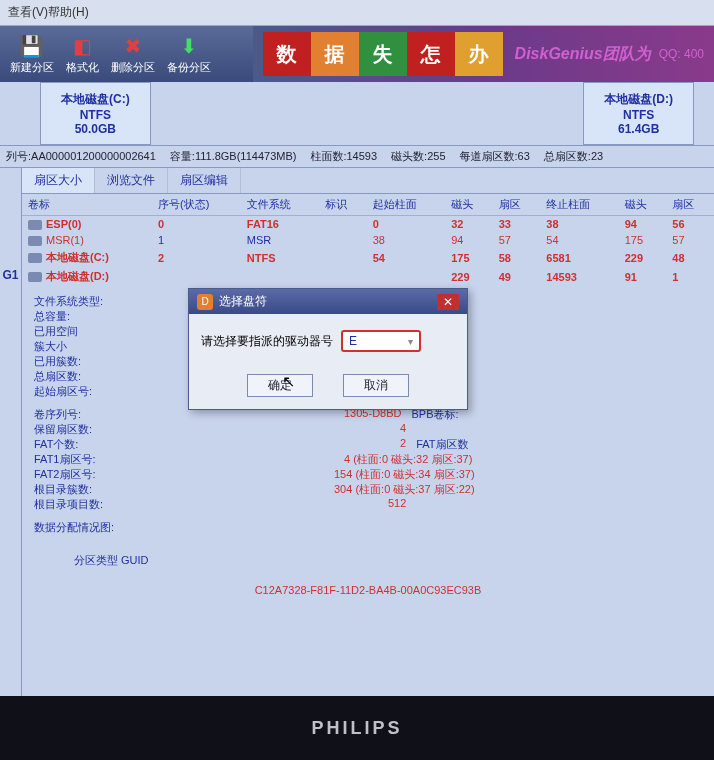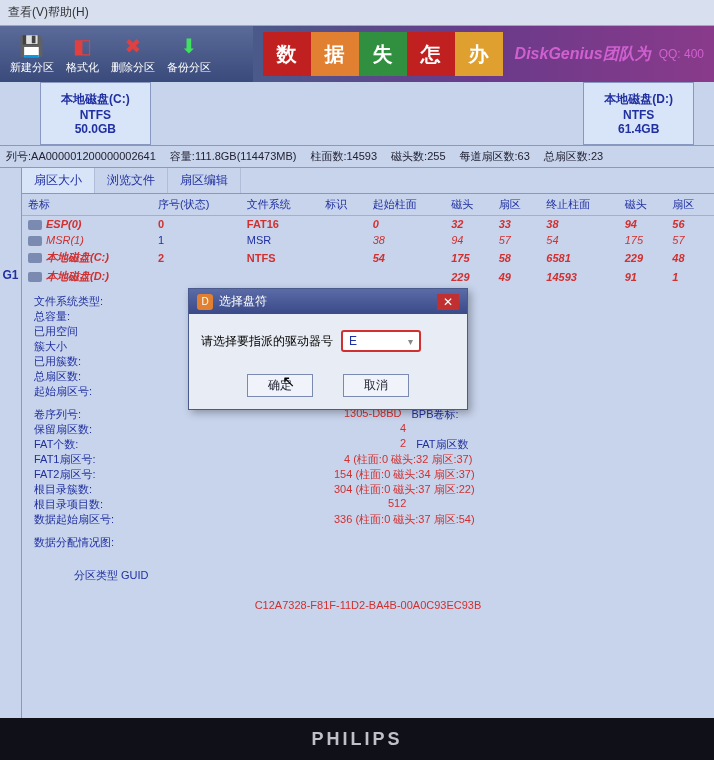--- a/index.html
+++ b/index.html
@@ -112,21 +112,21 @@
       font-size: 11px;
     }
     table.partitions th {
       color: #2030a0;
       text-align: left;
       padding: 3px 6px;
       border-bottom: 1px solid #a0b0d0;
       font-weight: normal;
     }
     table.partitions td { padding: 2px 6px; color: #2030a0; }
-    table.partitions td.red { color: #d03030; font-style: italic; }
+    table.partitions td.red { color: #d03030; }
     table.partitions tr.sel td { color: #d03030; font-weight: bold; }
     .drive-ico { display: inline-block; width: 14px; height: 10px; background: #7a8ab0; border-radius: 2px; margin-right: 4px; vertical-align: middle; }
     .details {
       padding: 8px 12px;
       color: #2030a0;
       font-size: 11px;
     }
     .details .row { display: flex; }
     .details .lbl { width: 110px; }
     .details .val { color: #d03030; }
@@ -184,21 +184,21 @@
       top: 372px;
       font-size: 16px;
       color: #000;
       pointer-events: none;
     }
     .philips {
       position: absolute;
       bottom: 0;
       left: 0;
       right: 0;
-      height: 42px;
+      height: 64px;
       background: #101018;
       color: #c0c0c8;
       display: flex;
       align-items: center;
       justify-content: center;
       font-size: 18px;
       letter-spacing: 3px;
       font-weight: bold;
     }
   </style>
@@ -392,24 +392,20 @@
         <span class="val" style="margin-left:190px">154 (柱面:0  磁头:34  扇区:37)</span>
         </div>
       <div class="row">
           <span class="lbl">根目录簇数:</span>
         <span class="val" style="margin-left:190px">304 (柱面:0  磁头:37  扇区:22)</span>
         </div>
       <div class="row">
           <span class="lbl">根目录项目数:</span>
         <span class="val" style="margin-left:244px">512</span>
         </div>
-      <div class="row">
-          <span class="lbl">数据起始扇区号:</span>
-        <span class="val" style="margin-left:190px">336 (柱面:0  磁头:37  扇区:54)</span>
-        </div>
       <div style="height:8px"></div>
       <div class="row">
           <span class="lbl">数据分配情况图:</span>
         </div>
       <div class="guidline"><span>分区类型 GUID</span></div>
       <div class="guid-hex">C12A7328-F81F-11D2-BA4B-00A0C93EC93B</div>
     </div>
   </div>
 </div>
 

